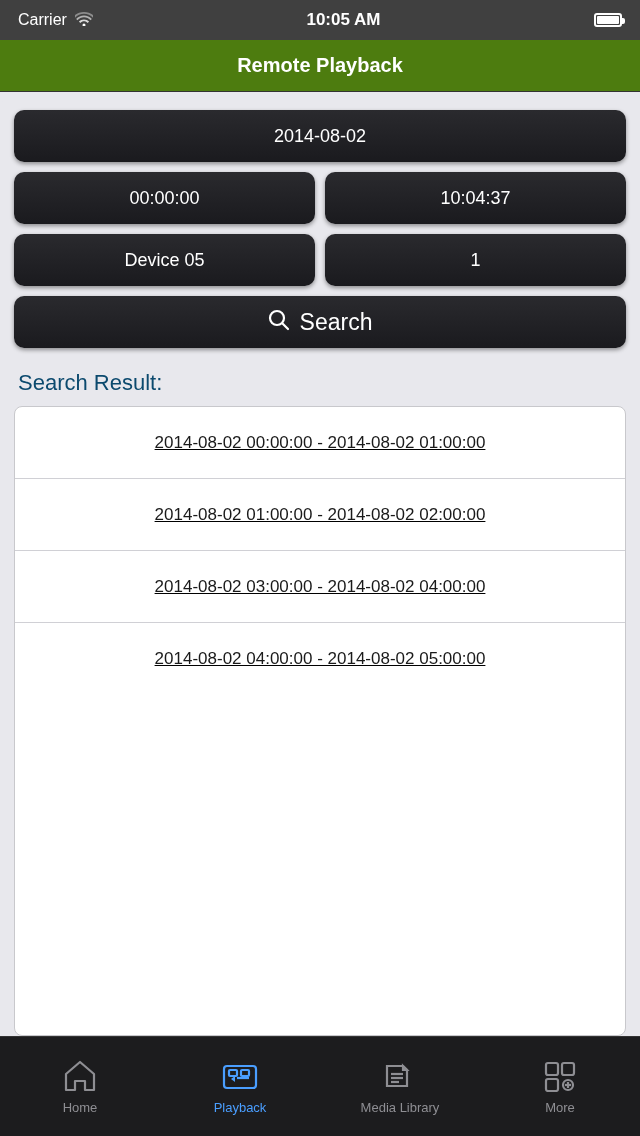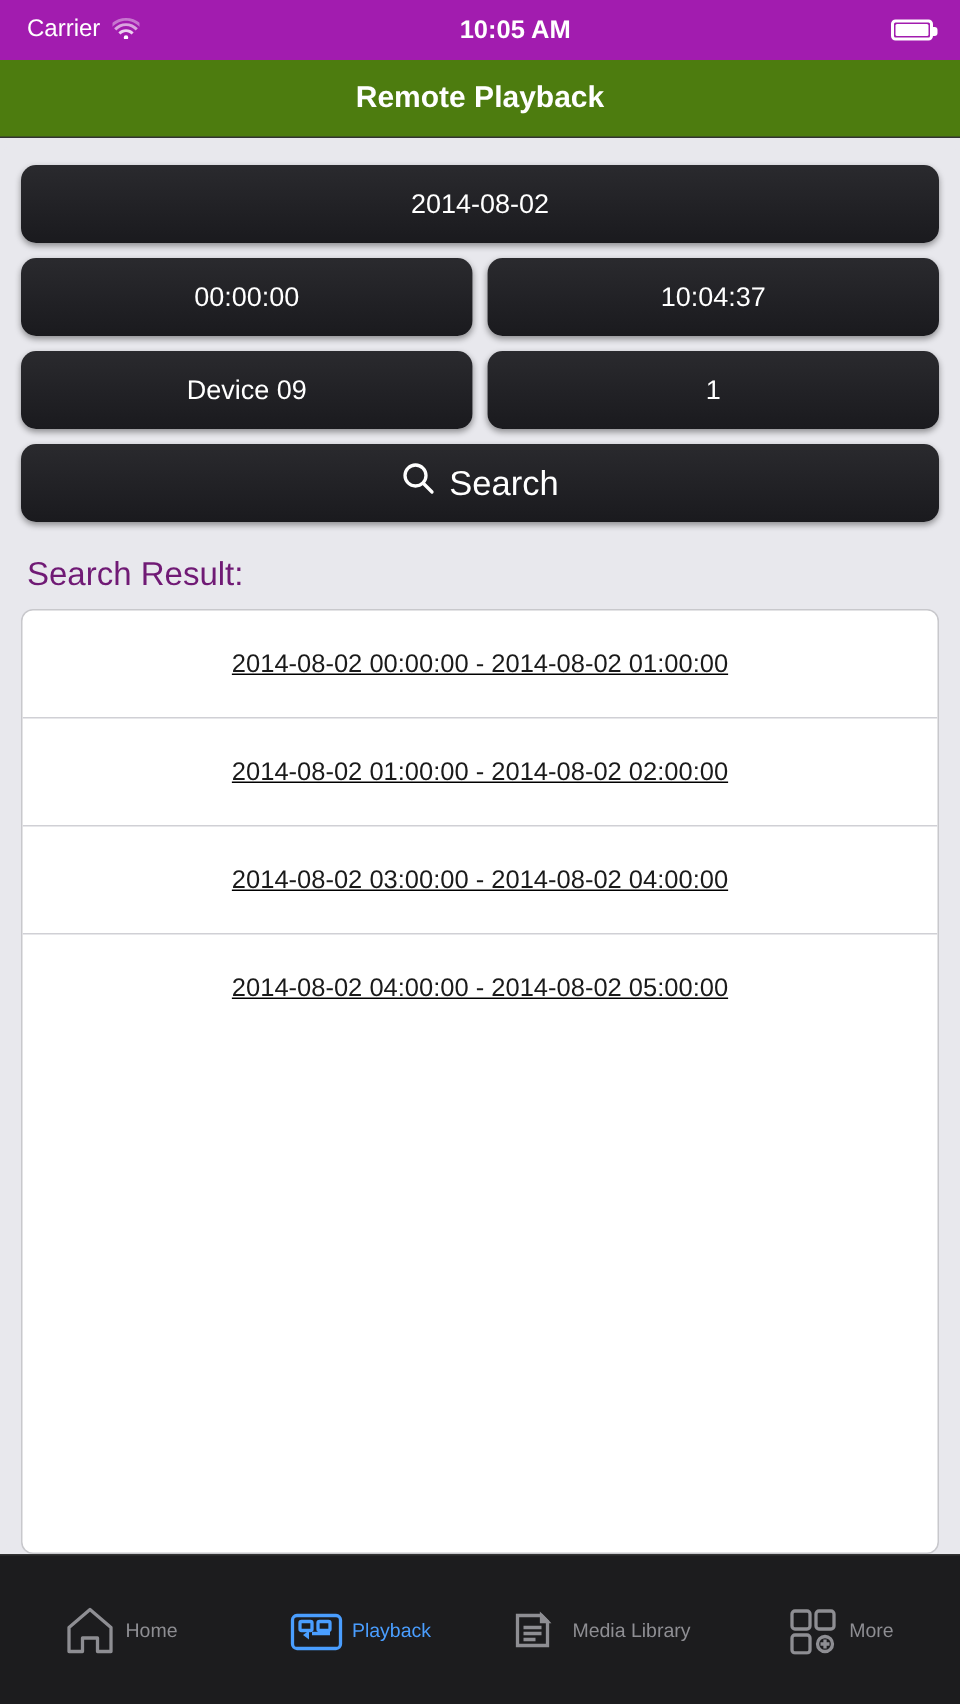--- a/index.html
+++ b/index.html
@@ -9,21 +9,21 @@
       height: 1136px;
       background: #e8e8ed;
       font-family: -apple-system, 'Helvetica Neue', Arial, sans-serif;
       overflow: hidden;
       display: flex;
       flex-direction: column;
     }
 
     
     .status-bar {
-      background: #a21caf;
+      background: #404040;
       color: #fff;
       height: 40px;
       display: flex;
       align-items: center;
       justify-content: space-between;
       padding: 0 18px;
       font-size: 16px;
       font-weight: 500;
       flex-shrink: 0;
     }
@@ -127,21 +127,21 @@
     }
 
     
     .search-result-header {
       background: #e8e8ed;
       padding: 14px 18px 10px 18px;
     }
     .search-result-label {
       font-size: 22px;
       font-weight: 400;
-      color: #701a75;
+      color: #0c4a6e;
     }
 
     
     .results-container {
       flex: 1;
       margin: 0 14px;
       background: #fff;
       border: 1px solid #c8c8cc;
       border-radius: 8px;
       overflow: hidden;
@@ -175,21 +175,21 @@
       border-top: 1px solid #333;
       display: flex;
       align-items: center;
       justify-content: space-around;
       flex-shrink: 0;
     }
 
     .tab-item {
       flex: 1;
       display: flex;
-      flex-direction: row;
+      flex-direction: column;
       align-items: center;
       justify-content: center;
       gap: 6px;
       cursor: pointer;
       height: 100%;
     }
 
     .tab-icon {
       width: 36px;
       height: 36px;
@@ -261,21 +261,21 @@
       <button class="control-btn">
         <span>00:00:00</span>
       </button>
       <button class="control-btn">
         <span>10:04:37</span>
       </button>
     </div>
 
     <div class="control-row">
       <button class="control-btn">
-        <span>Device 09</span>
+        <span>Device 05</span>
       </button>
       <button class="control-btn">
         <span>1</span>
       </button>
     </div>
 
     <div class="control-row">
       <button class="control-btn full-width search-btn">
         <span class="search-icon-svg">
           <svg width="22" height="22" viewBox="0 0 22 22" fill="none">

